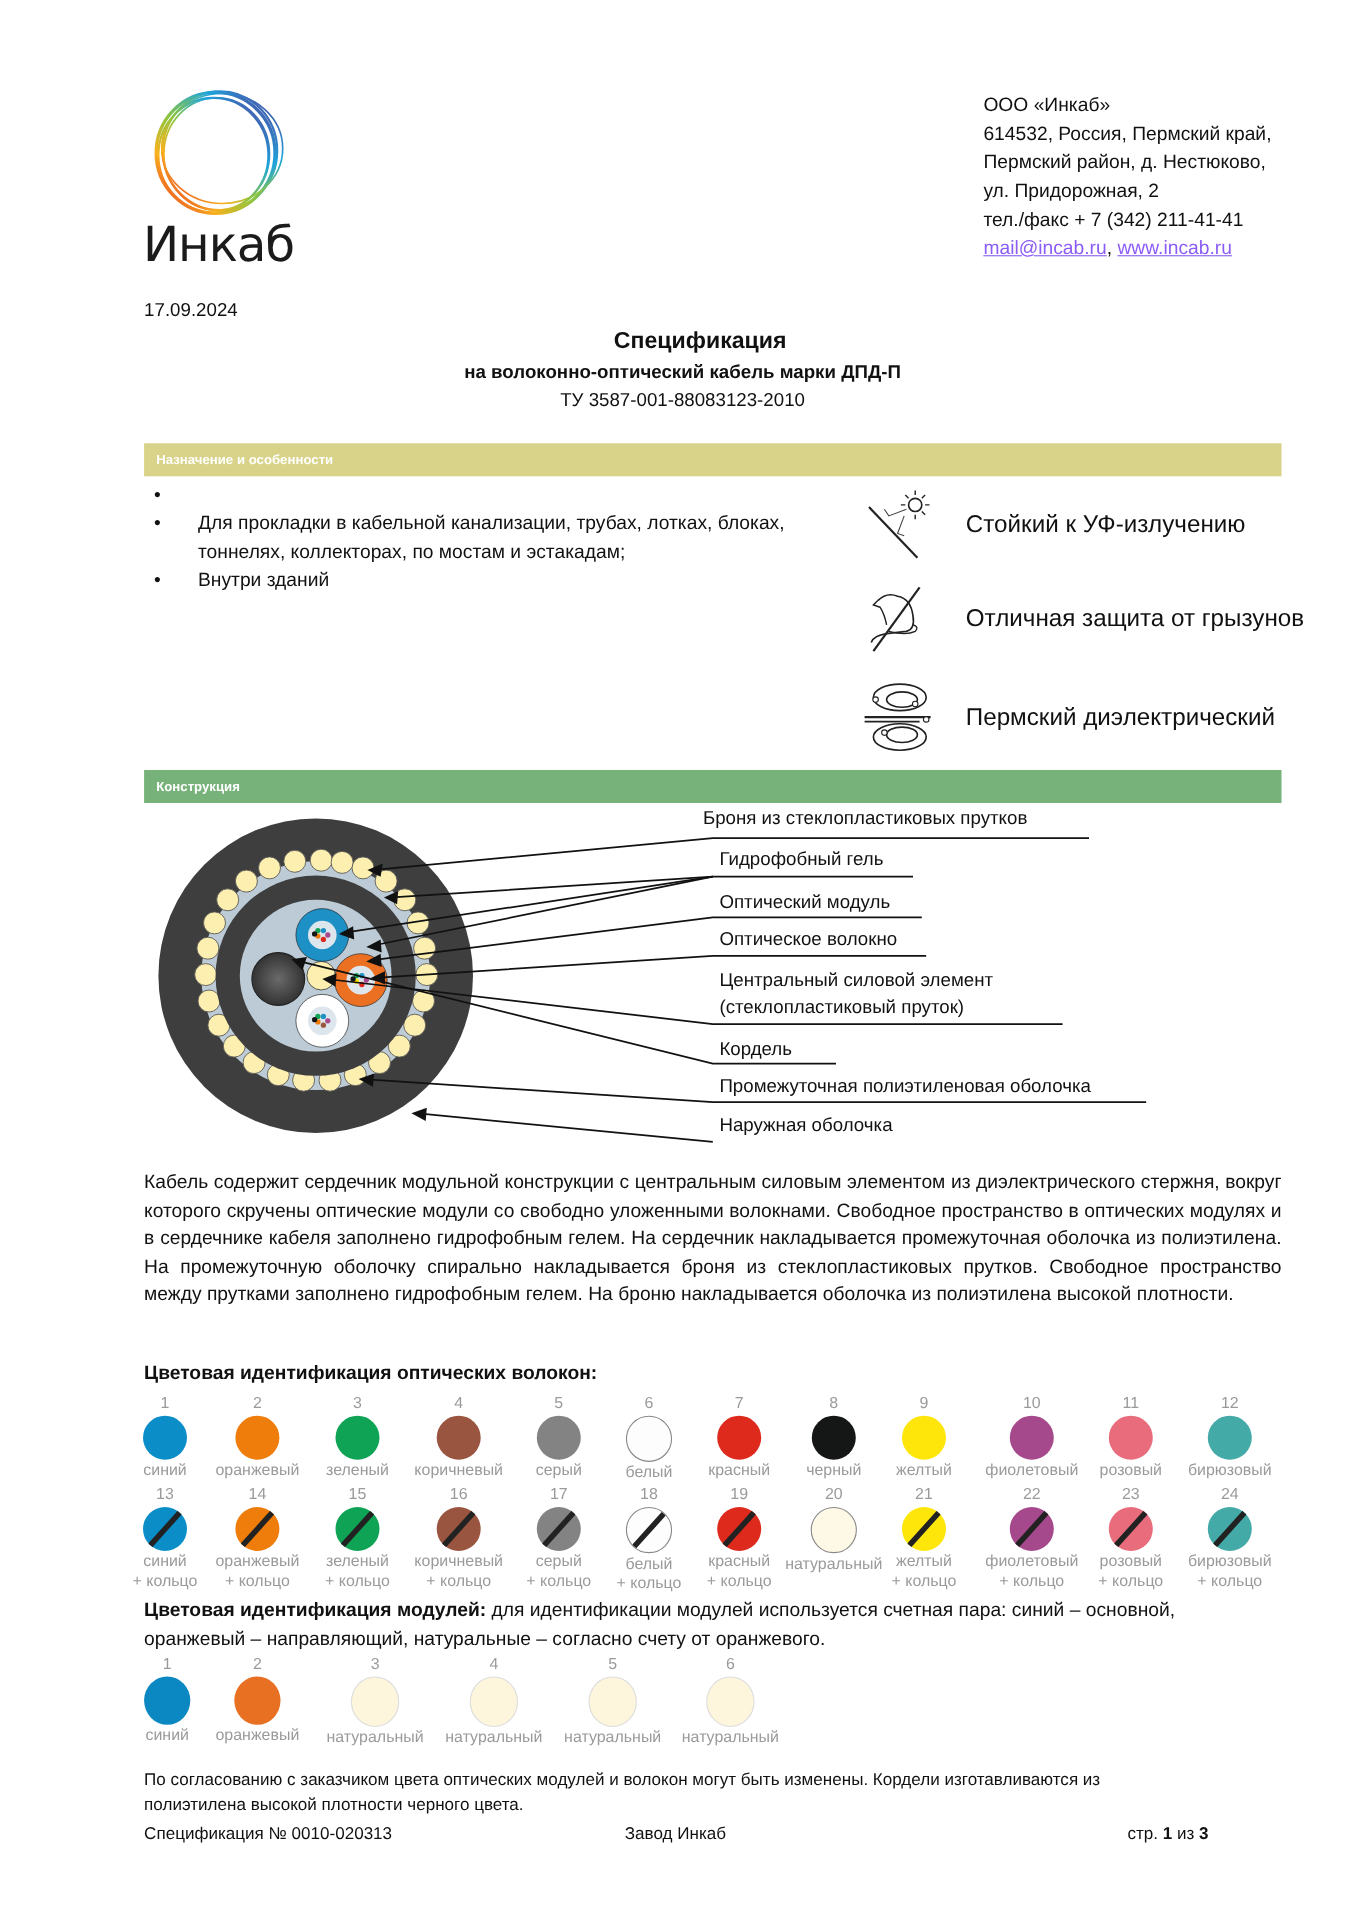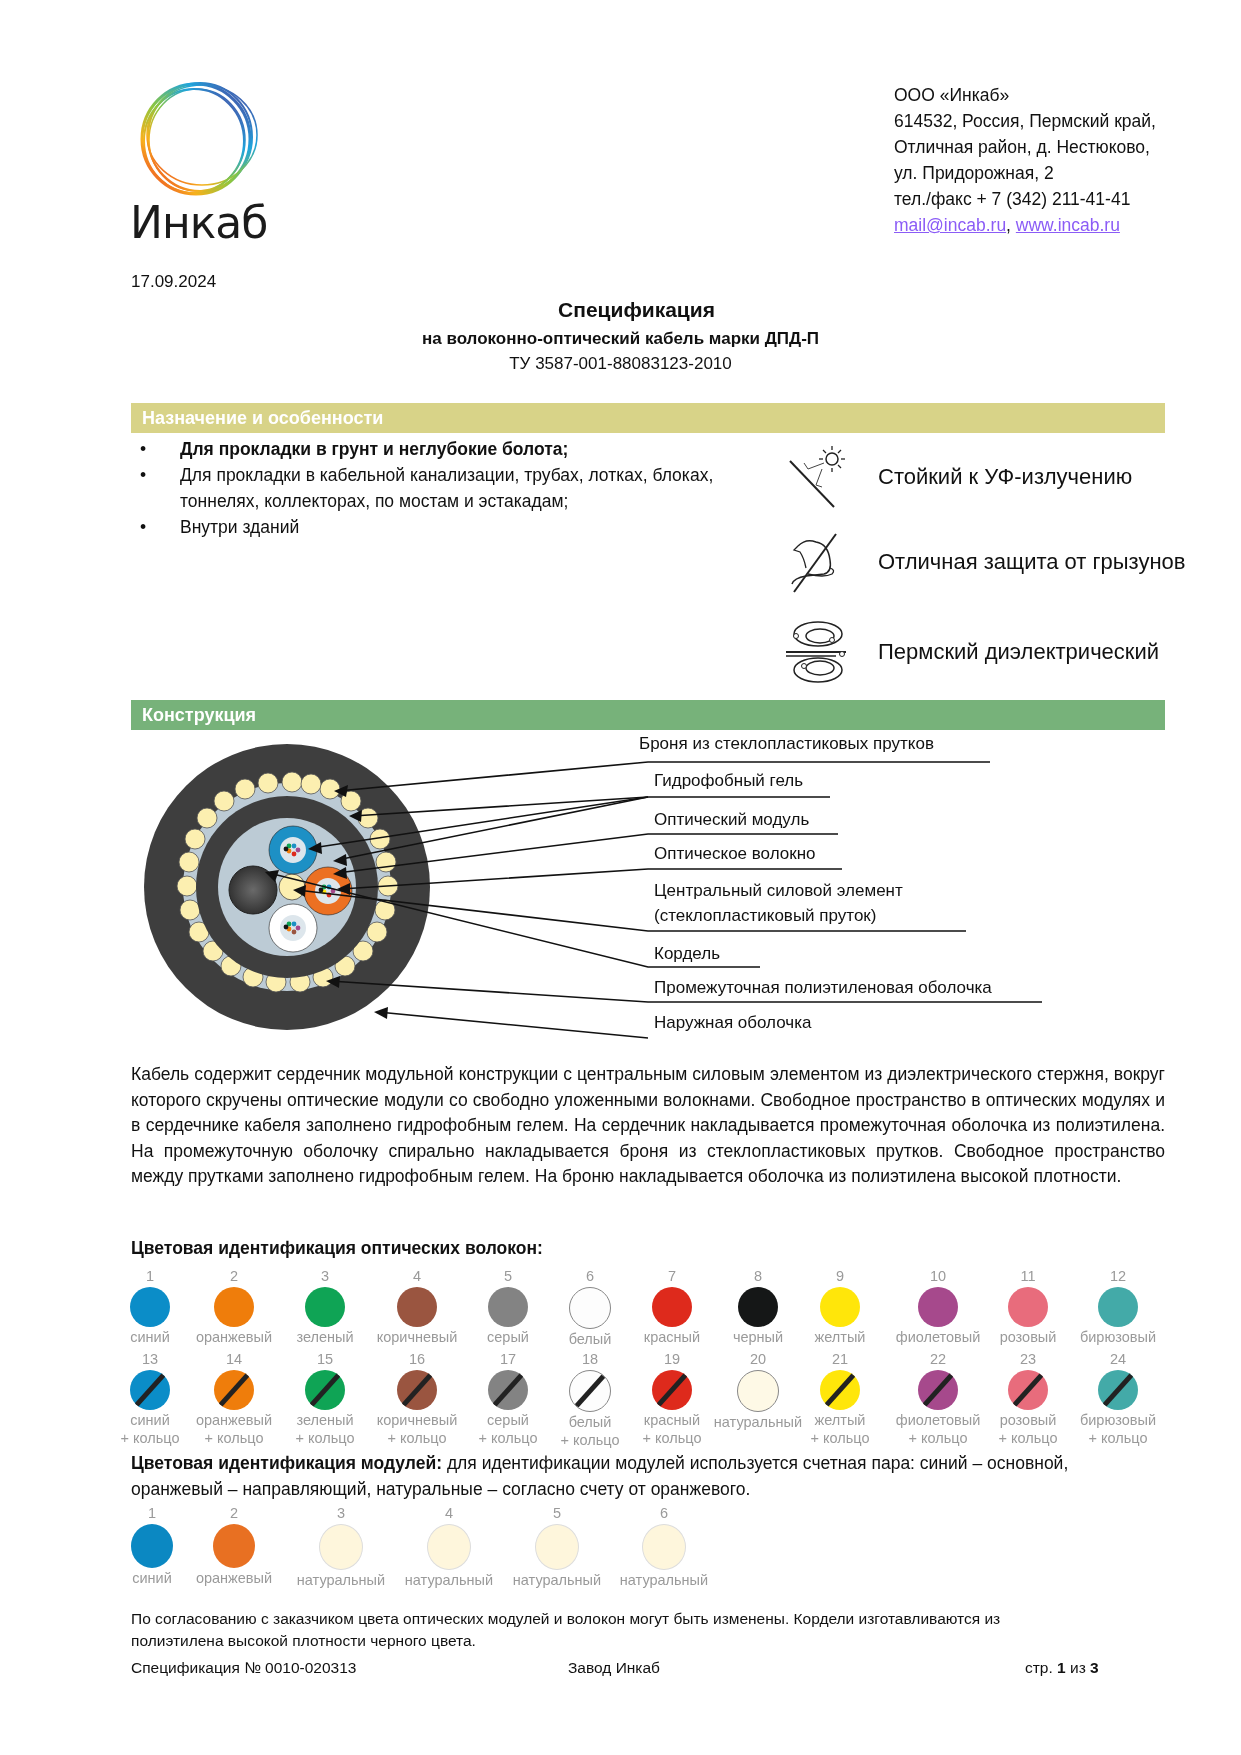--- a/index.html
+++ b/index.html
@@ -7,21 +7,21 @@
        font-family:"Liberation Sans","DejaVu Sans",sans-serif;color:#111;}
   .abs{position:absolute;}
   .logo-text{font-size:44px;letter-spacing:-1px;color:#1b1b1b;font-family:"DejaVu Sans",sans-serif;}
   .addr{left:866px;top:82px;font-size:17.5px;line-height:26px;margin-left:28px;}
   .addr a{color:#8b5cf6;text-decoration:underline;}
   .date{left:131px;top:272px;font-size:17px;}
   .title{left:0;width:1241px;text-align:center;}
   .t1{top:298px;font-size:21px;font-weight:bold;padding-left:16px;}
   .t2{top:329px;font-size:17px;font-weight:bold;}
   .t3{top:354px;font-size:17px;}
-  .sec{left:131px;width:1034px;height:30px;color:#fff;font-weight:bold;font-size:18px;
+  .sec{left:131px;width:1034px;height:30px;color:#fff;font-weight:bold;font-size:12px;
        line-height:30px;padding-left:11px;box-sizing:border-box;}
   .sec1{top:403px;background:#d8d388;}
   .sec2{top:700px;background:#77b27a;}
   .bullets{left:140px;top:436px;font-size:17.5px;line-height:26px;width:600px;}
   .bullet{display:flex;}
   .bullet .dot{width:40px;flex:none;}
   .bullet .b{font-weight:bold;}
   .feat{left:784px;font-size:22px;display:flex;align-items:center;}
   .feat .ic{width:68px;height:68px;margin-right:26px;}
   .lbl{font-size:17px;}
@@ -55,40 +55,39 @@
     <ellipse cx="60" cy="66" rx="50" ry="52" fill="none" stroke="url(#rg)" stroke-width="2"></ellipse>
     <ellipse cx="68" cy="60" rx="55" ry="50" fill="none" stroke="url(#rg)" stroke-width="1.5"></ellipse>
     <ellipse cx="63" cy="65" rx="48" ry="51" fill="none" stroke="url(#rg)" stroke-width="1.5"></ellipse>
   </svg>
   <div class="abs logo-text" style="left:0;top:122px;">Инкаб</div>
 </div>
 
 <div class="abs addr">
   <div>ООО «Инкаб»</div>
   <div>614532, Россия, Пермский край,</div>
-  <div>Отличная район, д. Нестюково,</div>
+  <div>Пермский район, д. Нестюково,</div>
   <div>ул. Придорожная, 2</div>
   <div>тел./факс + 7 (342) 211-41-41</div>
   <div>
     <a>mail@incab.ru</a><span>, </span><a>www.incab.ru</a>
   </div>
 </div>
 
 <div class="abs date">17.09.2024</div>
 
 <div class="abs title t1">Спецификация</div>
 <div class="abs title t2">на волоконно-оптический кабель марки ДПД-П</div>
 <div class="abs title t3">ТУ 3587-001-88083123-2010</div>
 
 <div class="abs sec sec1">Назначение и особенности</div>
 
 <div class="abs bullets">
   <div class="bullet">
       <span class="dot">•</span>
-      <span class="b">Для прокладки в грунт и неглубокие болота;</span>
     </div>
   <div class="bullet">
       <span class="dot">•</span>
       <span>Для прокладки в кабельной канализации, трубах, лотках, блоках, тоннелях, коллекторах, по мостам и эстакадам;</span>
     </div>
   <div class="bullet">
       <span class="dot">•</span>
       <span>Внутри зданий</span>
     </div>
 </div>

